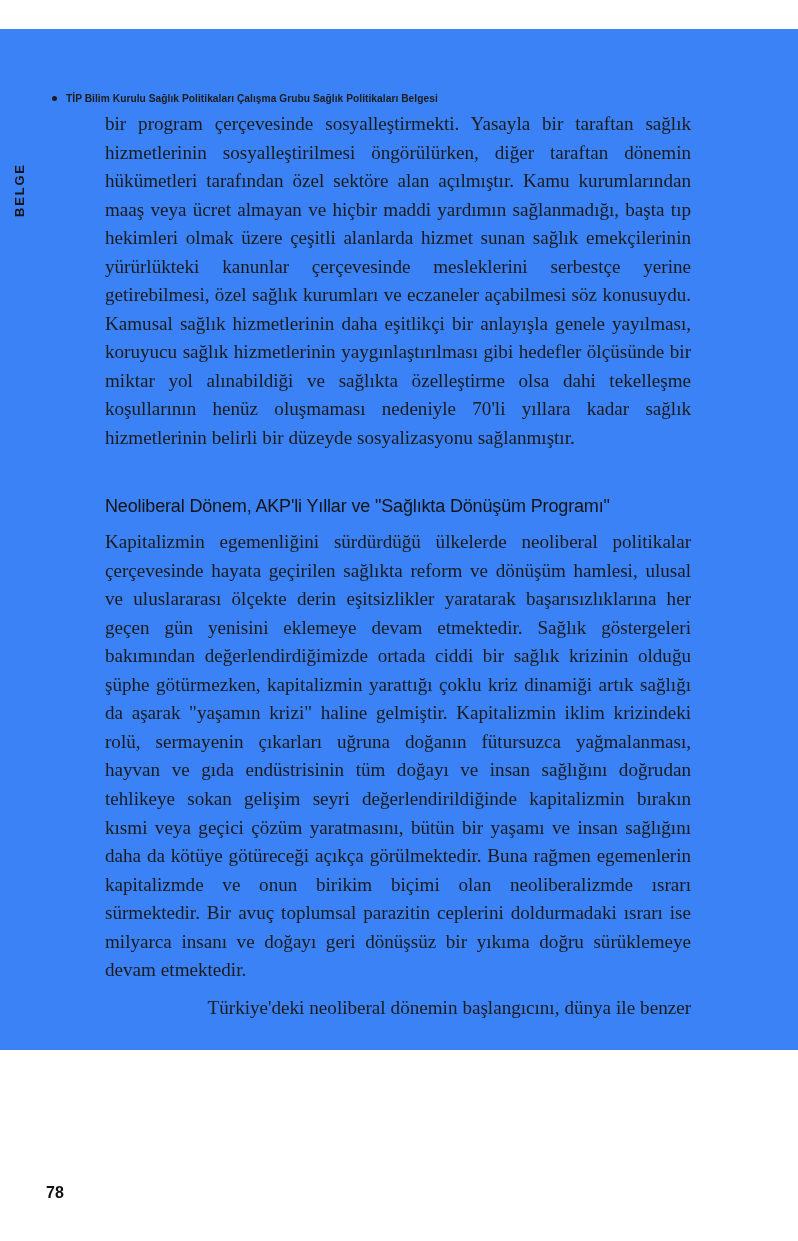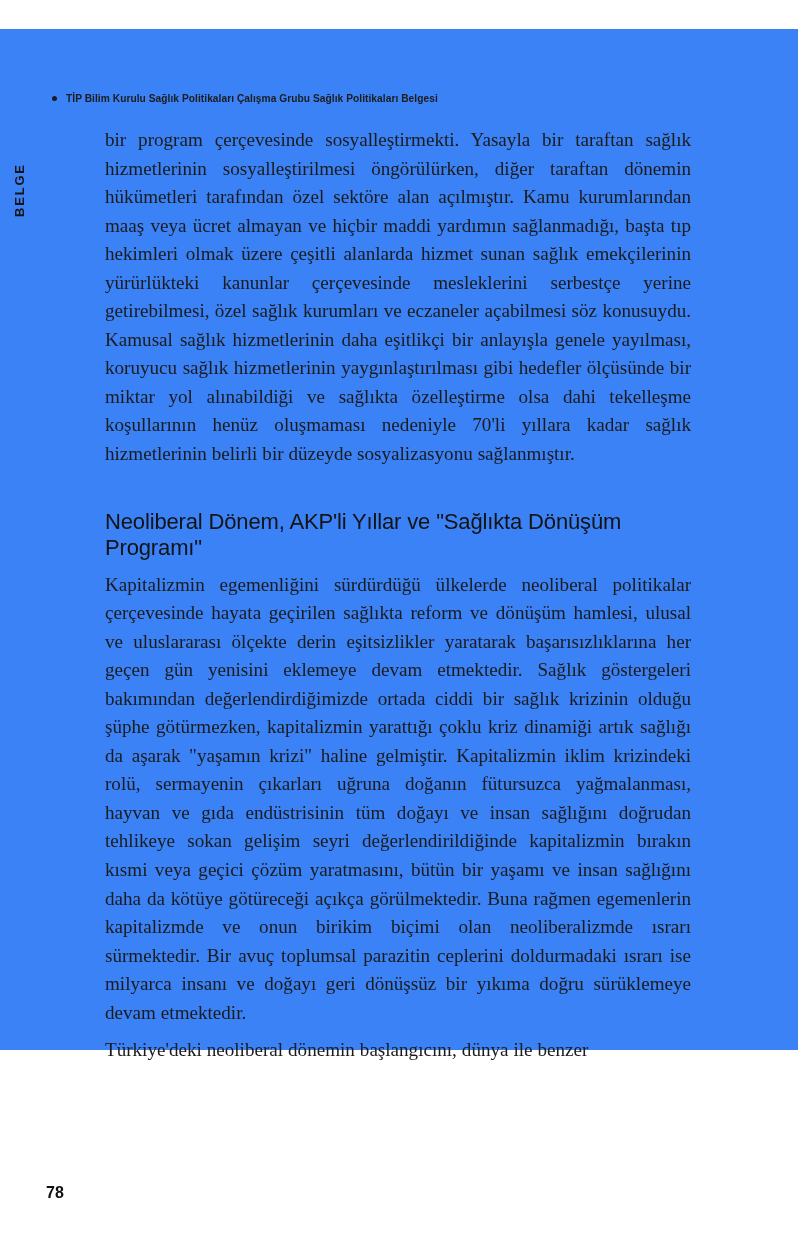--- a/index.html
+++ b/index.html
@@ -74,44 +74,44 @@
     letter-spacing: 1.8px;
     color: #141414;
     white-space: nowrap;
     line-height: 1;
   }
 
   
   .column {
     position: absolute;
     left: 105px;
-    top: 97px;
+    top: 81px;
     width: 586px;
   }
 
   p.body-par {
     margin: 0;
     font-size: 19.1px;
     line-height: 28.55px;
     text-align: justify;
     text-justify: inter-word;
     word-spacing: 0.2px;
     -webkit-hyphens: none;
     hyphens: none;
     color: #1b1b1b;
   }
   p.body-par:last-child {
-    text-align: left;
+    text-align: right;
   }
 
   .section-heading {
     margin: 0;
     font-family: "Liberation Sans", "DejaVu Sans", sans-serif;
     font-weight: 400;
-    font-size: 22px;
+    font-size: 18px;
     line-height: 26.5px;
     letter-spacing: -0.15px;
     color: #131313;
     padding-top: 40px;
     padding-bottom: 9px;
   }
 
   .par-gap { height: 9px; }
 
   

